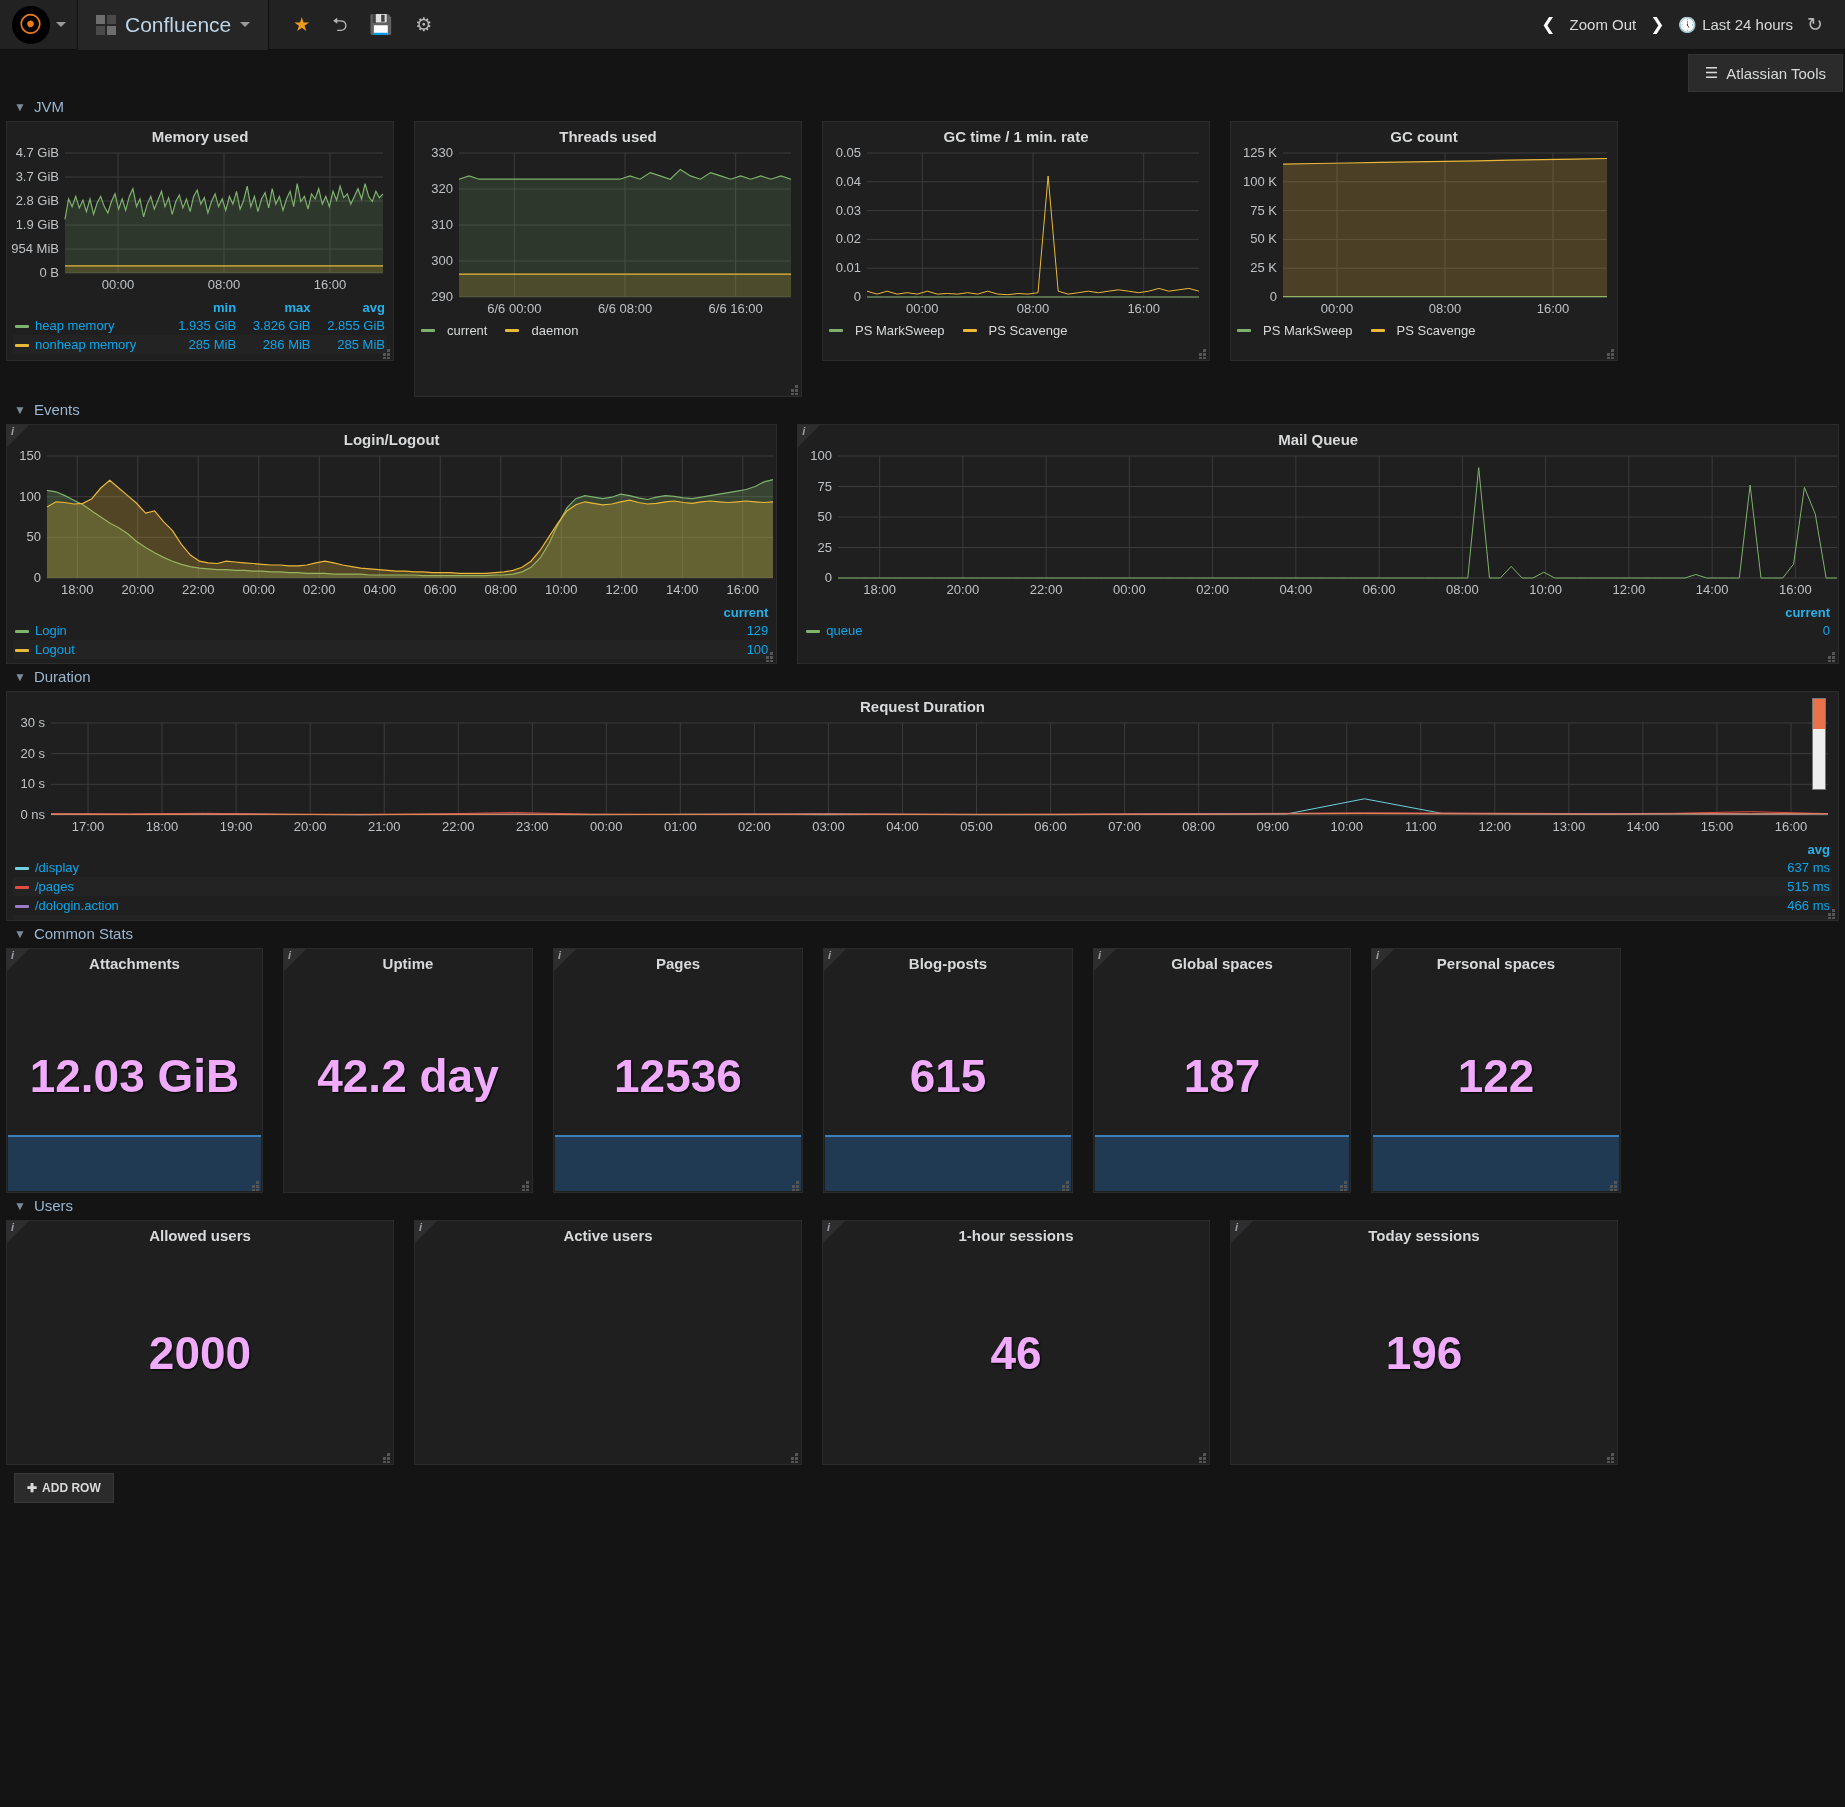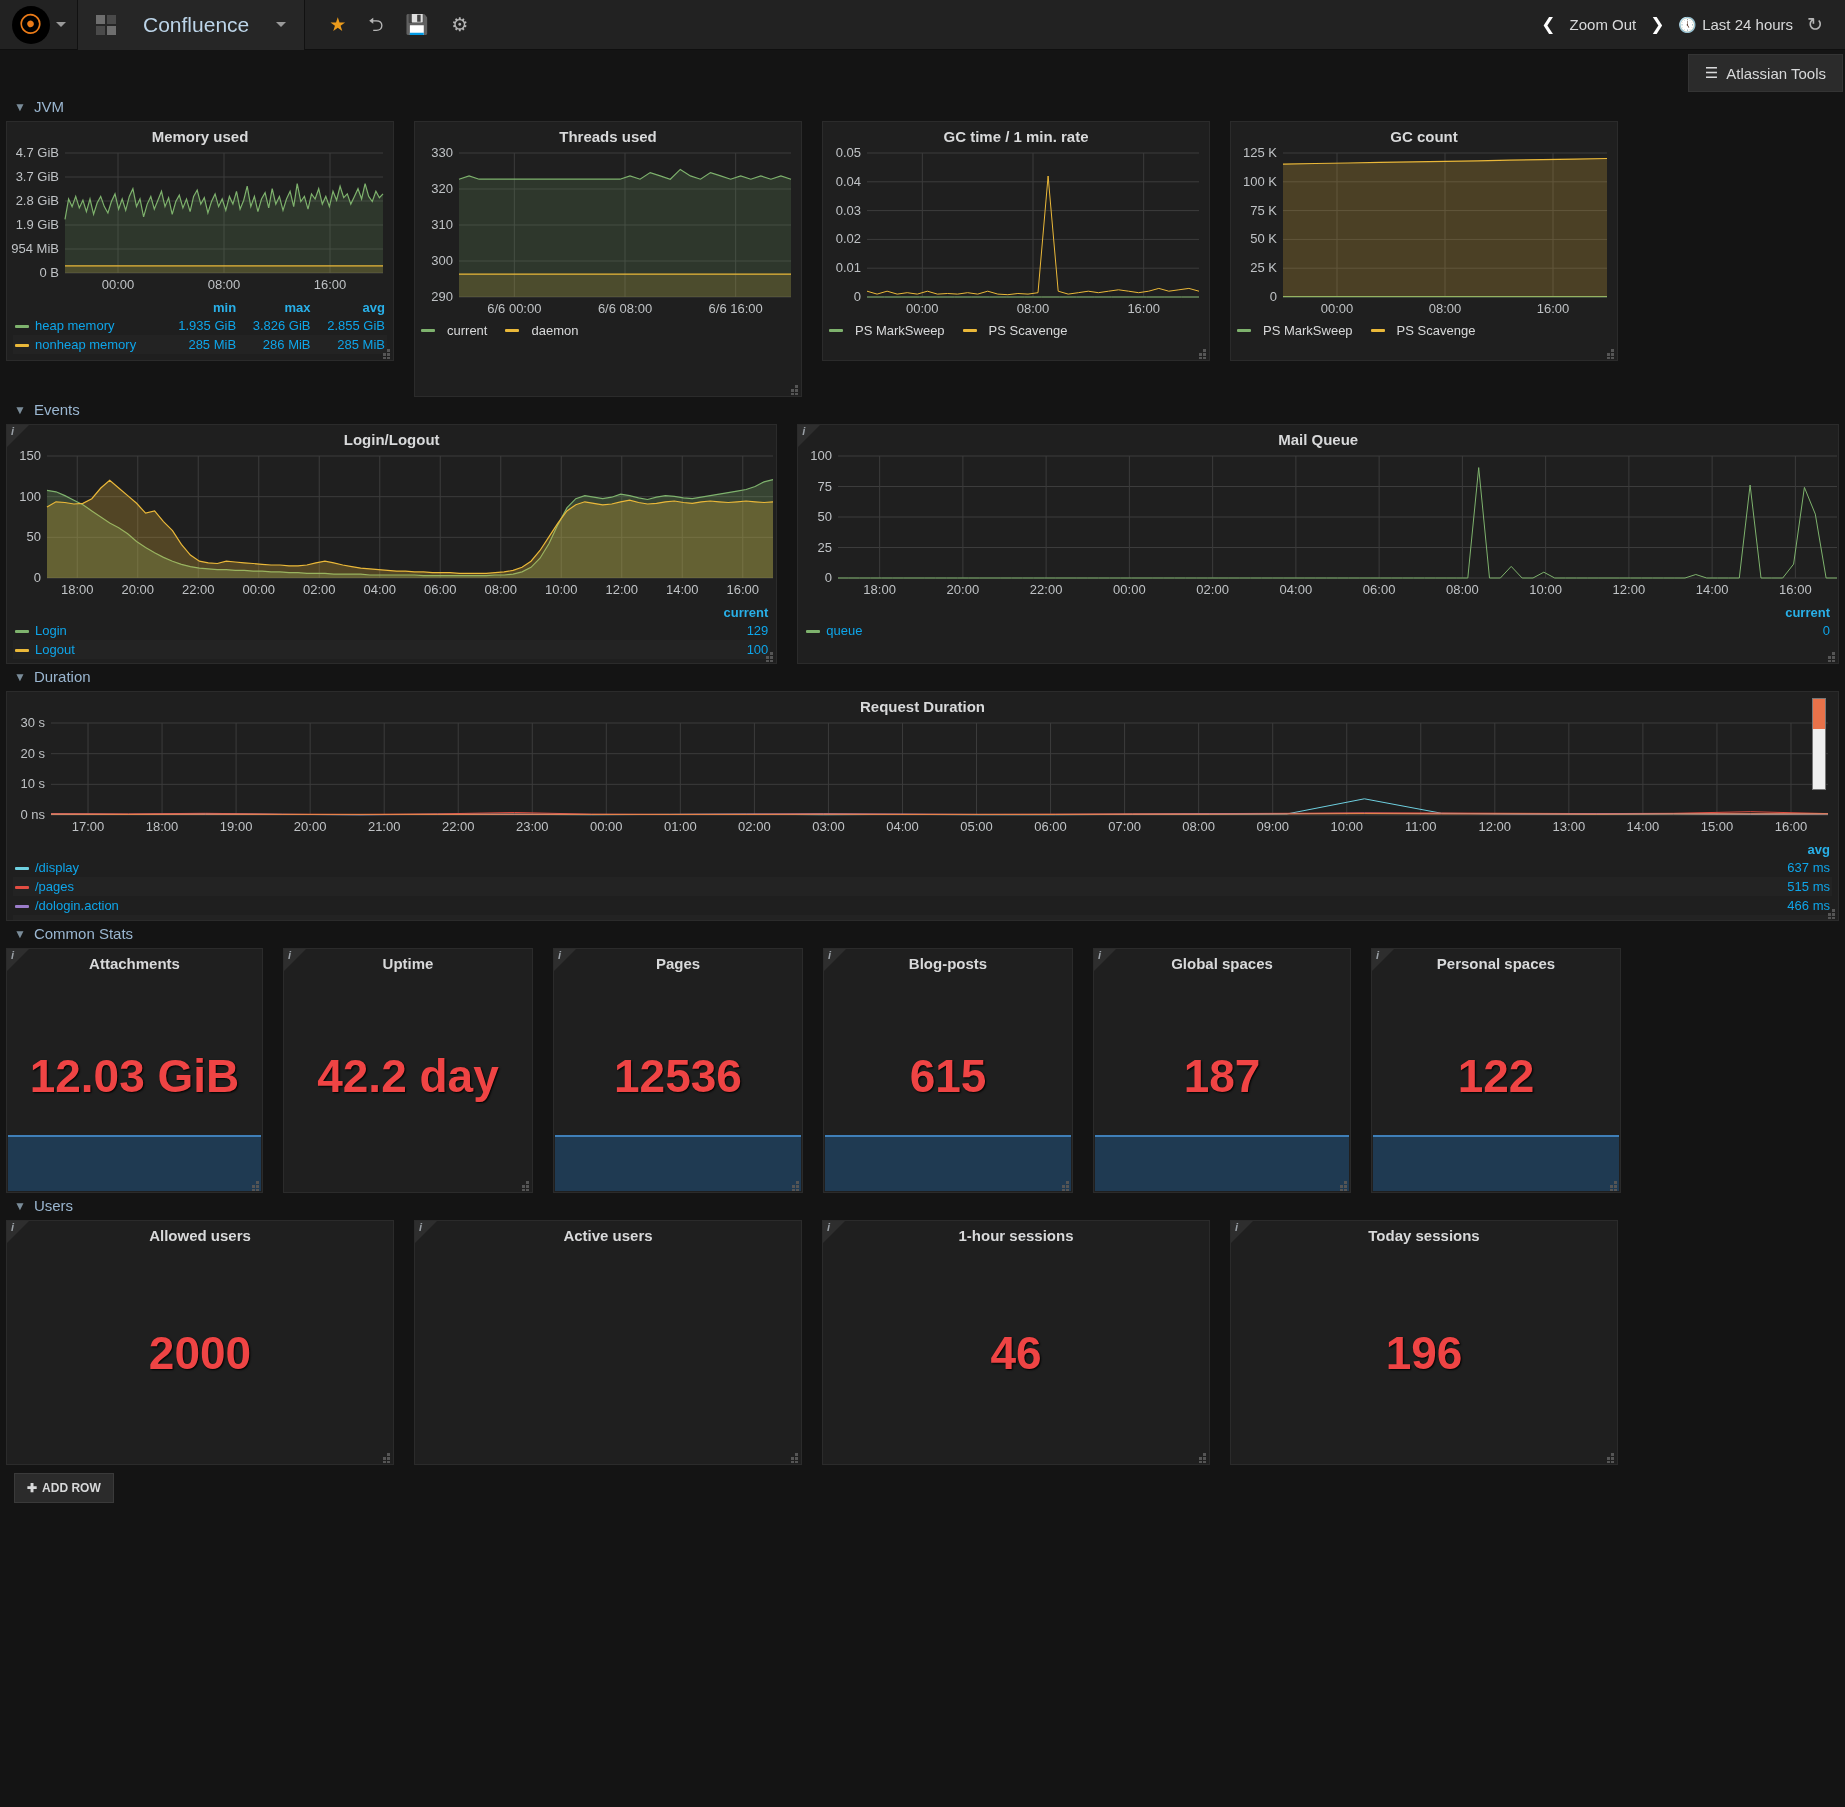--- a/index.html
+++ b/index.html
@@ -21,21 +21,21 @@
     width: 78px; height: 50px; display: flex; align-items: center;
     justify-content: center; gap: 6px; border-right: 1px solid #111;
   }
   .logo-circle {
     width: 38px; height: 38px; border-radius: 50%;
     background: #000; display: flex; align-items: center;
     justify-content: center; font-size: 24px; color: #eb7b18;
   }
   .caret { width:0;height:0;border-left:5px solid transparent;border-right:5px solid transparent;border-top:5px solid #9a9a9a; }
   .nav-dash {
-    display: flex; align-items: center; gap: 27px;
+    display: flex; align-items: center; gap: 9px;
     padding: 0 18px; height: 50px; border-right: 1px solid #111;
     background: #262626;
   }
   .nav-dash-icon {
     width: 20px; height: 20px;
     background:
       linear-gradient(#6e6e6e,#6e6e6e) 0 0/9px 9px no-repeat,
       linear-gradient(#4a4a4a,#4a4a4a) 11px 0/9px 9px no-repeat,
       linear-gradient(#4a4a4a,#4a4a4a) 0 11px/9px 9px no-repeat,
       linear-gradient(#6e6e6e,#6e6e6e) 11px 11px/9px 9px no-repeat;
@@ -91,21 +91,21 @@
   .lg-key { display:inline-block; width: 14px; height: 3px; vertical-align: middle; margin-right: 6px; border-radius:1px;}
   .lg-num { text-align: right; }
   .lg-inline { display:flex; gap: 18px; align-items:center; }
   .lg-inline span.it { display:flex; align-items:center; gap:6px; color:#d8d9da; }
   tr.alt td { background: #232323; }
 
   
   .singlestat { position: relative; }
   .ss-value {
     position: absolute; width: 100%; text-align: center;
-    font-size: 46px; font-weight: bold; color: #ef4444;
+    font-size: 46px; font-weight: bold; color: #f0abfc;
     text-shadow: 1px 1px 2px #000;
   }
   .ss-spark { position: absolute; left:1px; right:1px; bottom: 1px; height: 56px;
     background: #1f3a52; border-top: 2px solid #3f7fb8; }
 
   .addrow {
     margin: 8px 0 0 14px; display:inline-flex; align-items:center; gap:5px;
     background: #2b2b2b; border:1px solid #3a3a3a; color:#d8d9da;
     font-size: 12px; padding: 7px 12px; cursor:pointer; font-weight:bold;
   }

